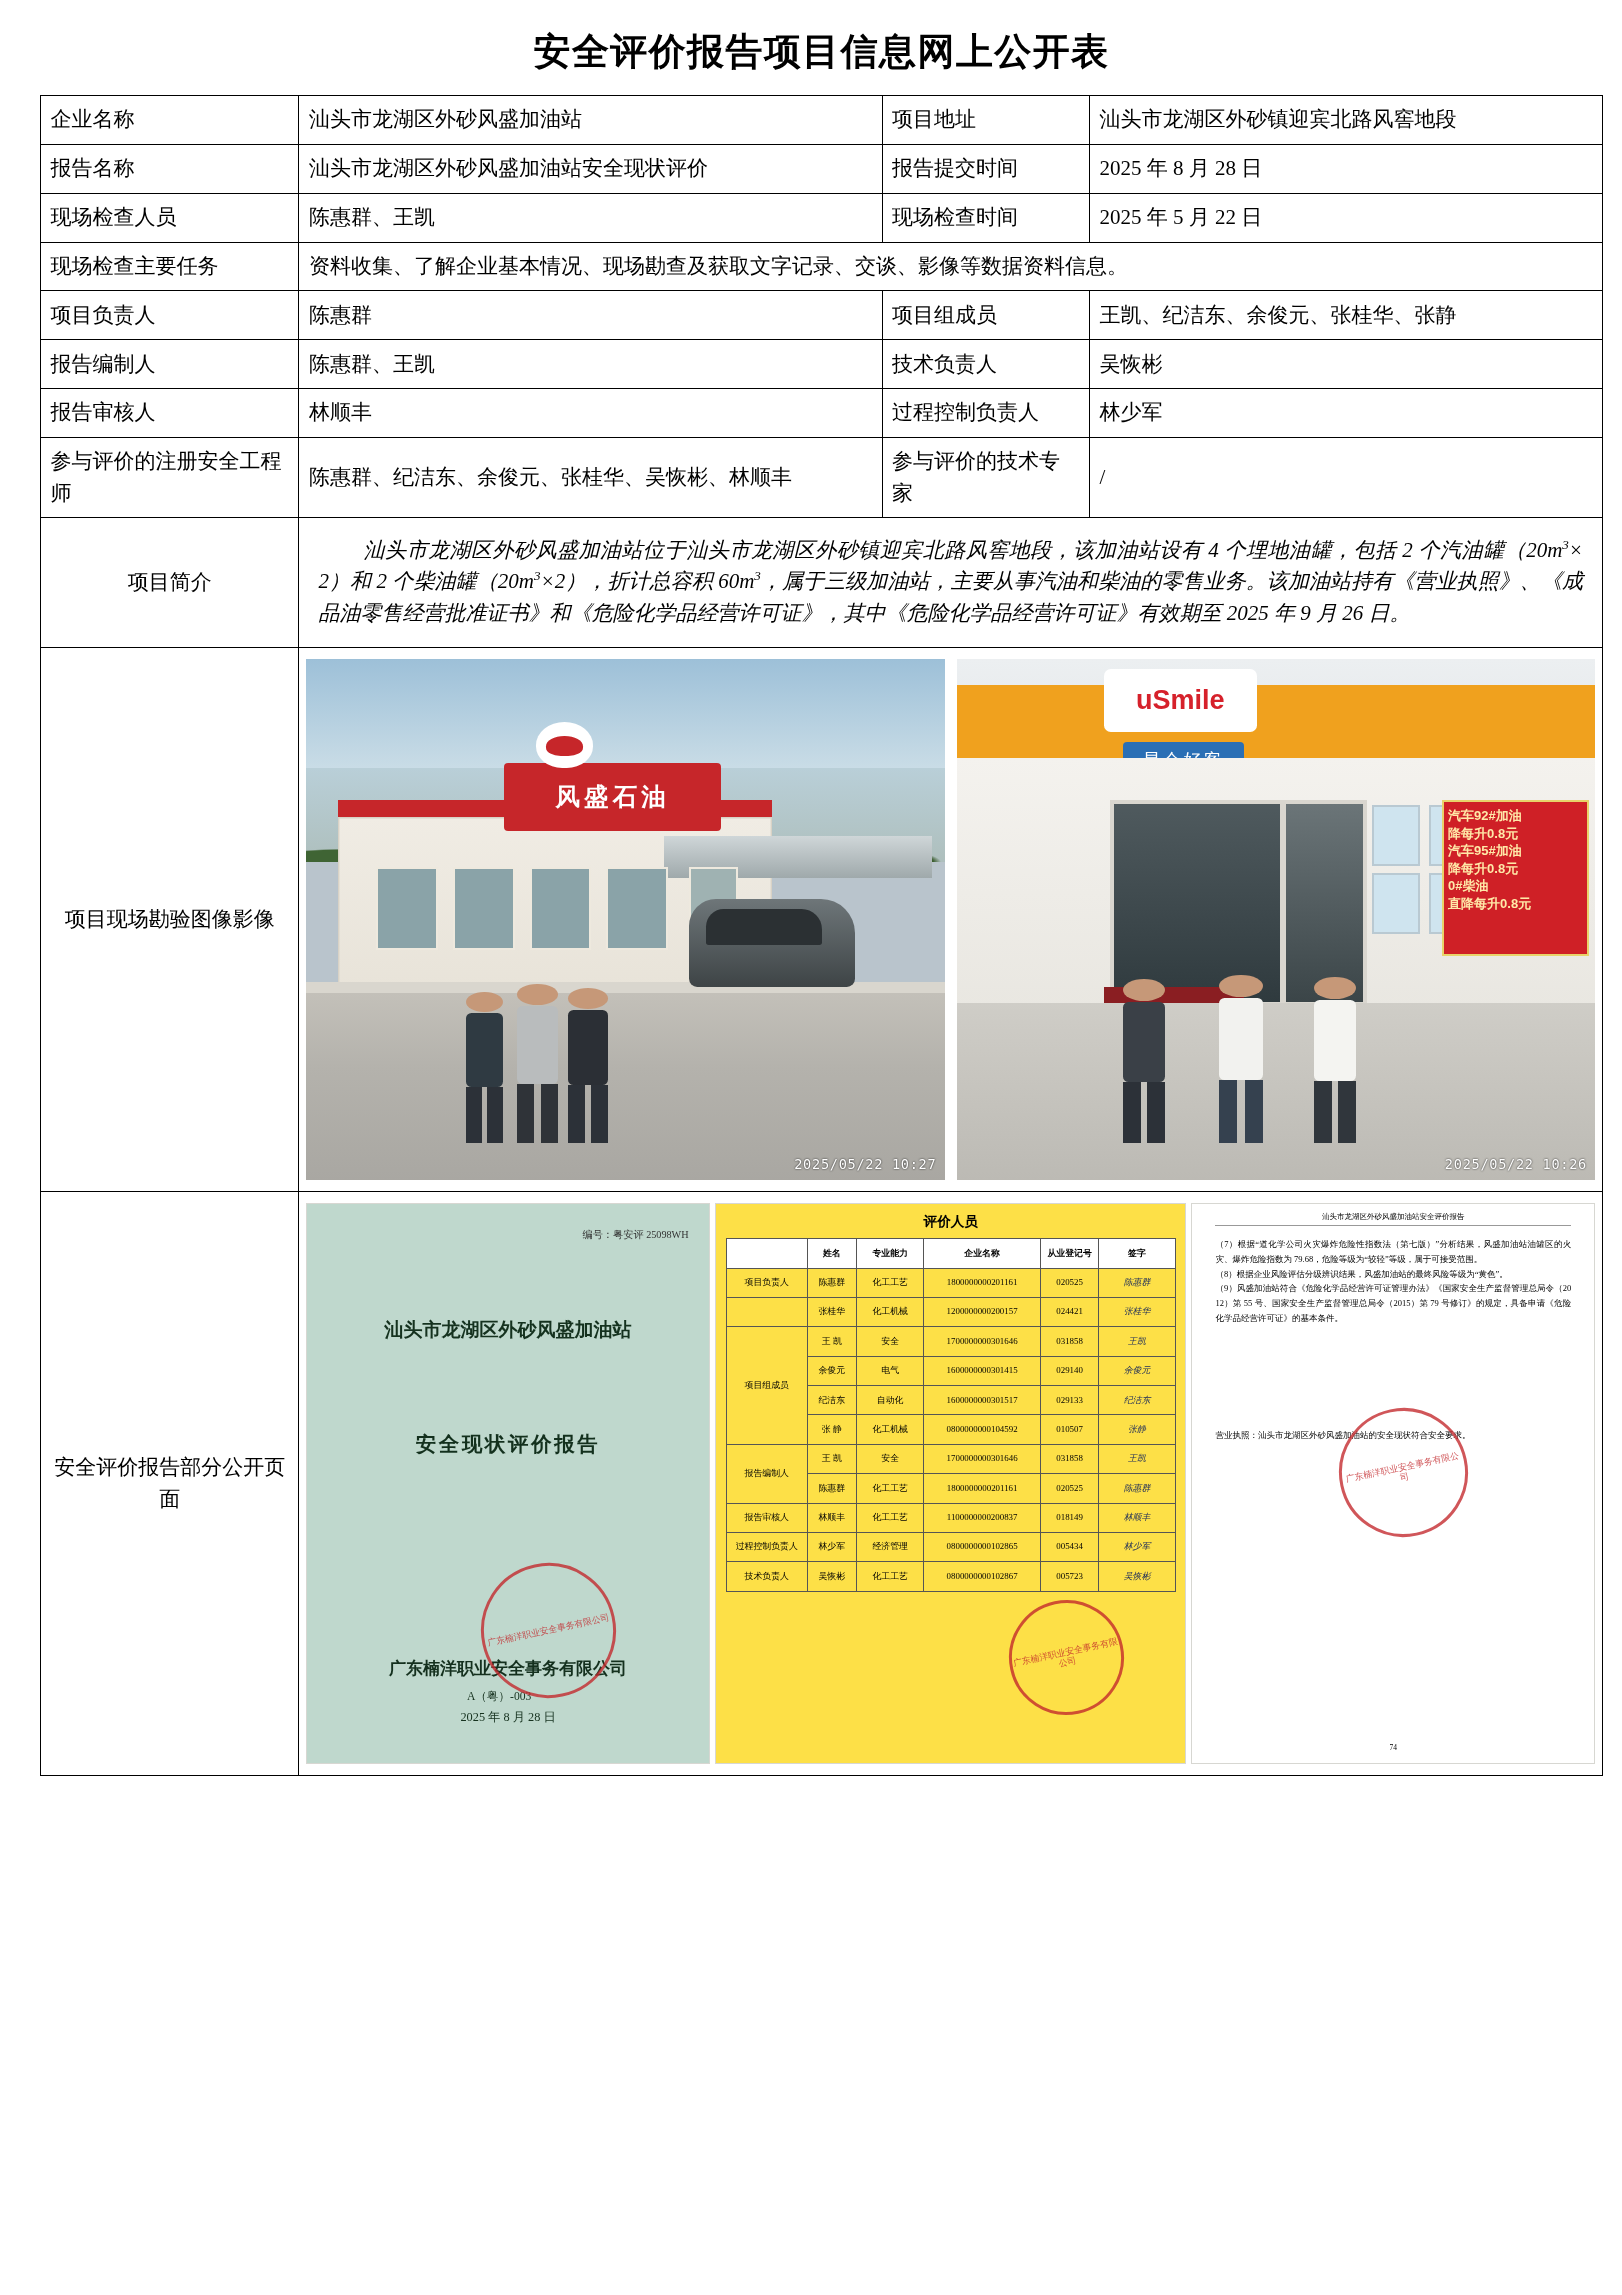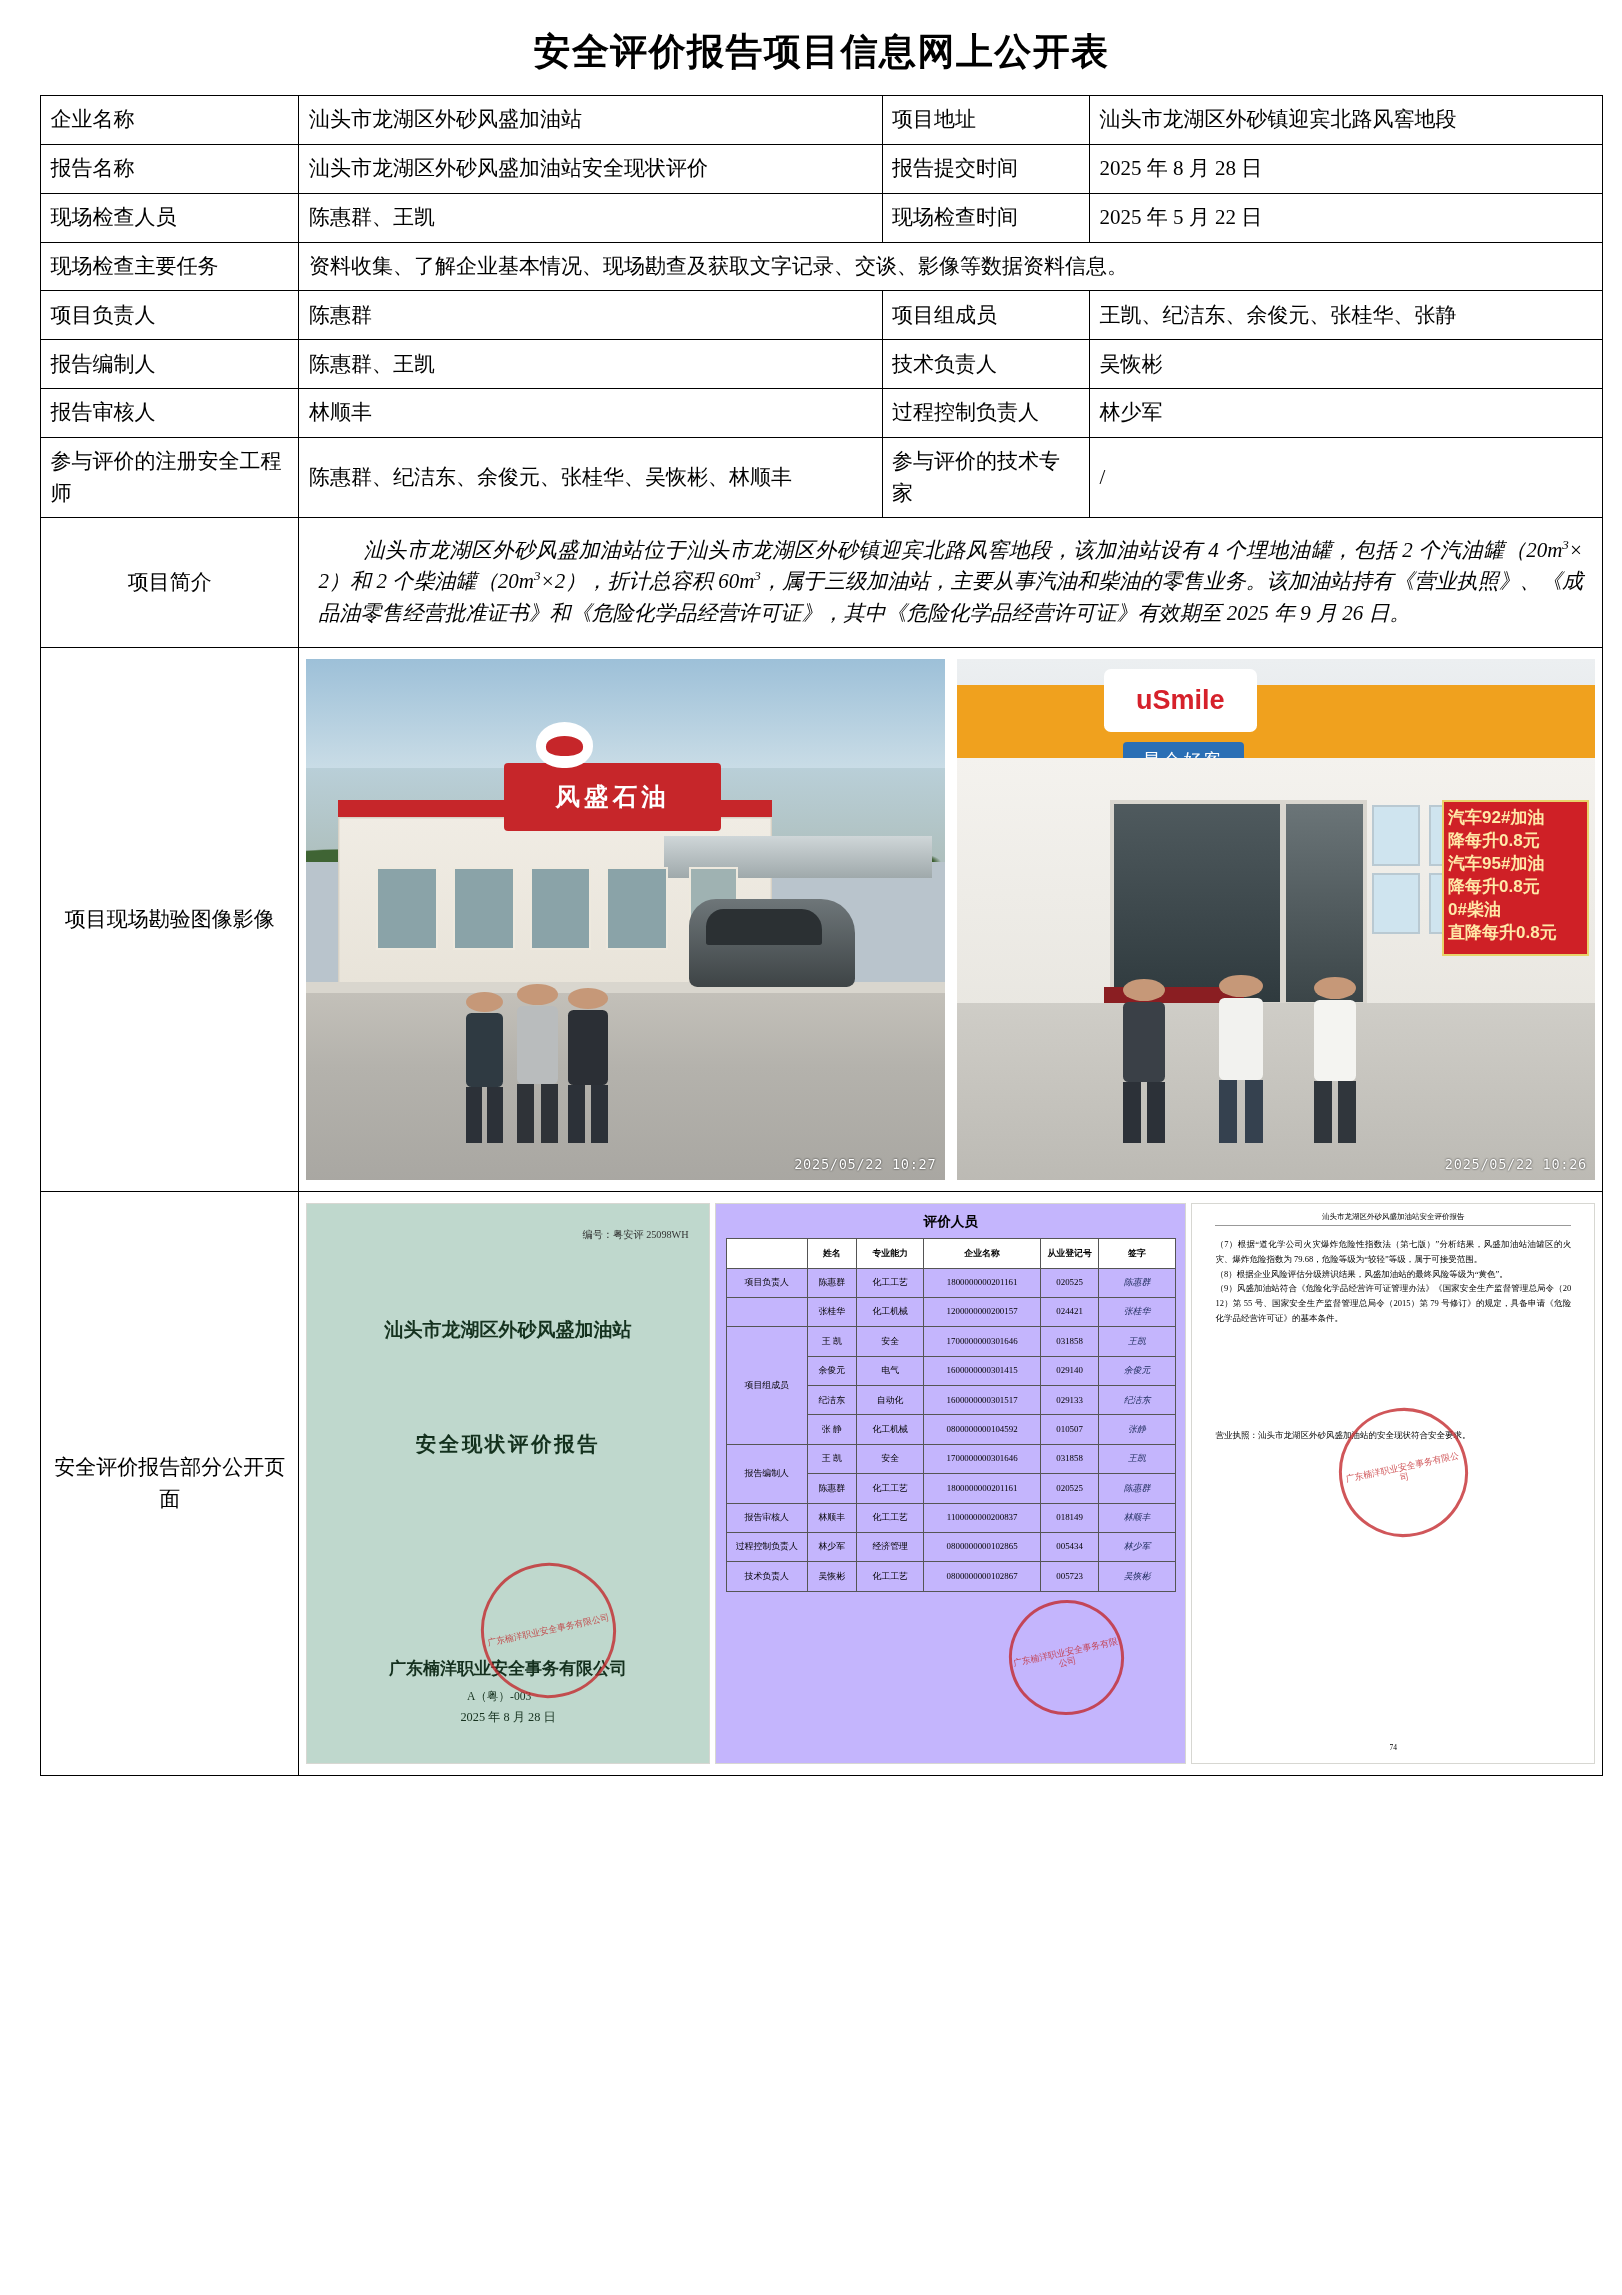--- a/index.html
+++ b/index.html
@@ -215,21 +215,21 @@
     border: 4.1px solid #d9d6cf;
   }
   .p2-glass2 {
     position: absolute; left: 51%; top: 27%; width: 12%; height: 38%;
     background: linear-gradient(#6b7578, #3b4548);
     border: 4.1px solid #d9d6cf;
   }
   .p2-banner {
     position: absolute; right: 1%; top: 27%; width: 23%; height: 30%;
     background: #cf2026; border: 2.7px solid #e8d36a;
-    color: #ffe9a8; font-size: 17px; line-height: 1.35; padding: 5.5px 4.1px;
+    color: #ffe9a8; font-size: 13px; line-height: 1.35; padding: 5.5px 4.1px;
     box-sizing: border-box;
     font-family: "Liberation Sans", sans-serif; font-weight: bold;
   }
   .p2-poster {
     position: absolute; background: #cfe4ef; border: 2px solid #b9c9d2;
   }
   .p2-ground {
     position: absolute; left: 0; top: 66%; width: 100%; height: 34%;
     background: linear-gradient(#cfcdc7, #bcbab4);
   }
@@ -279,21 +279,21 @@
     border: 3.4px solid #c3272b;
     border-radius: 50%;
     color: #c3272b;
     opacity: .78;
     transform: rotate(-12deg);
     display: flex; align-items: center; justify-content: center;
     font-size: 8.9px; text-align: center; line-height: 1.1;
     font-family: "Liberation Sans", sans-serif;
   }
 
-  .doc-table { width: 477px; height: 559px; background: #c4b5fd; }
+  .doc-table { width: 477px; height: 559px; background: #fde047; }
   .doc-table .dt-title {
     text-align: center; font-size: 13.6px; font-weight: bold; padding: 8.2px 0 5.5px 0;
   }
   table.inner {
     border-collapse: collapse; width: 96%; margin: 0 auto; table-layout: fixed;
   }
   table.inner td, table.inner th {
     border: 0.7px solid #555; font-size: 8.9px; padding: 2.7px 1.4px;
     text-align: center; font-weight: normal; height: 23px;
   }

